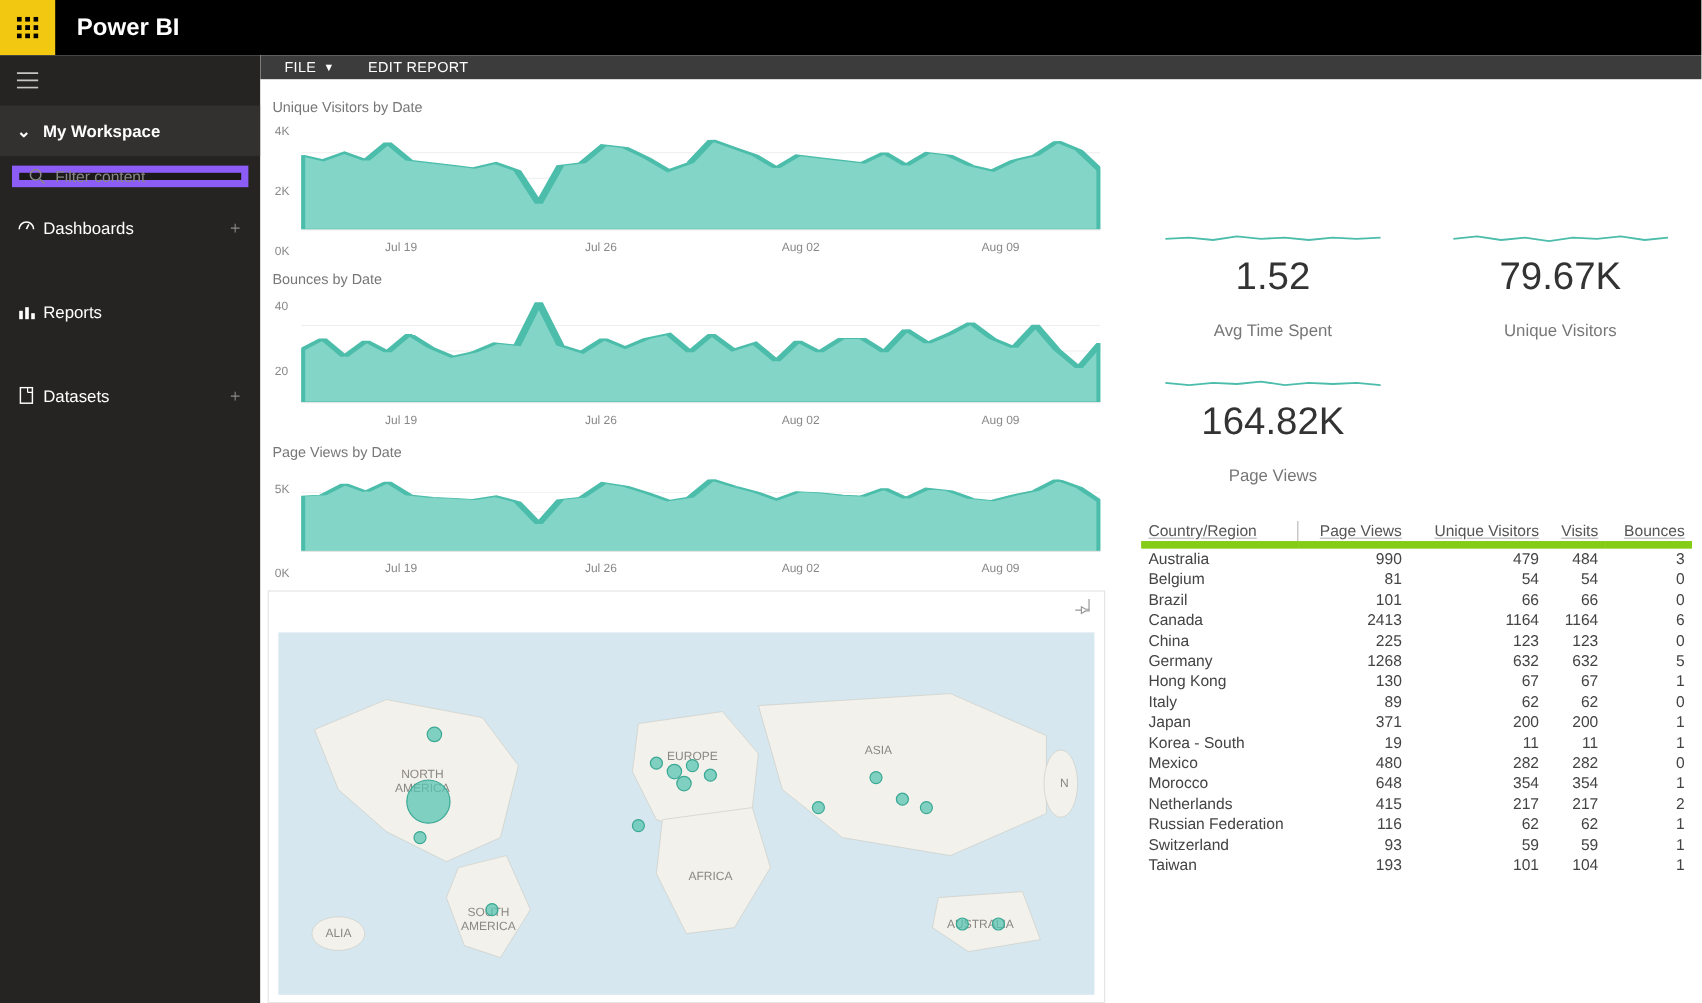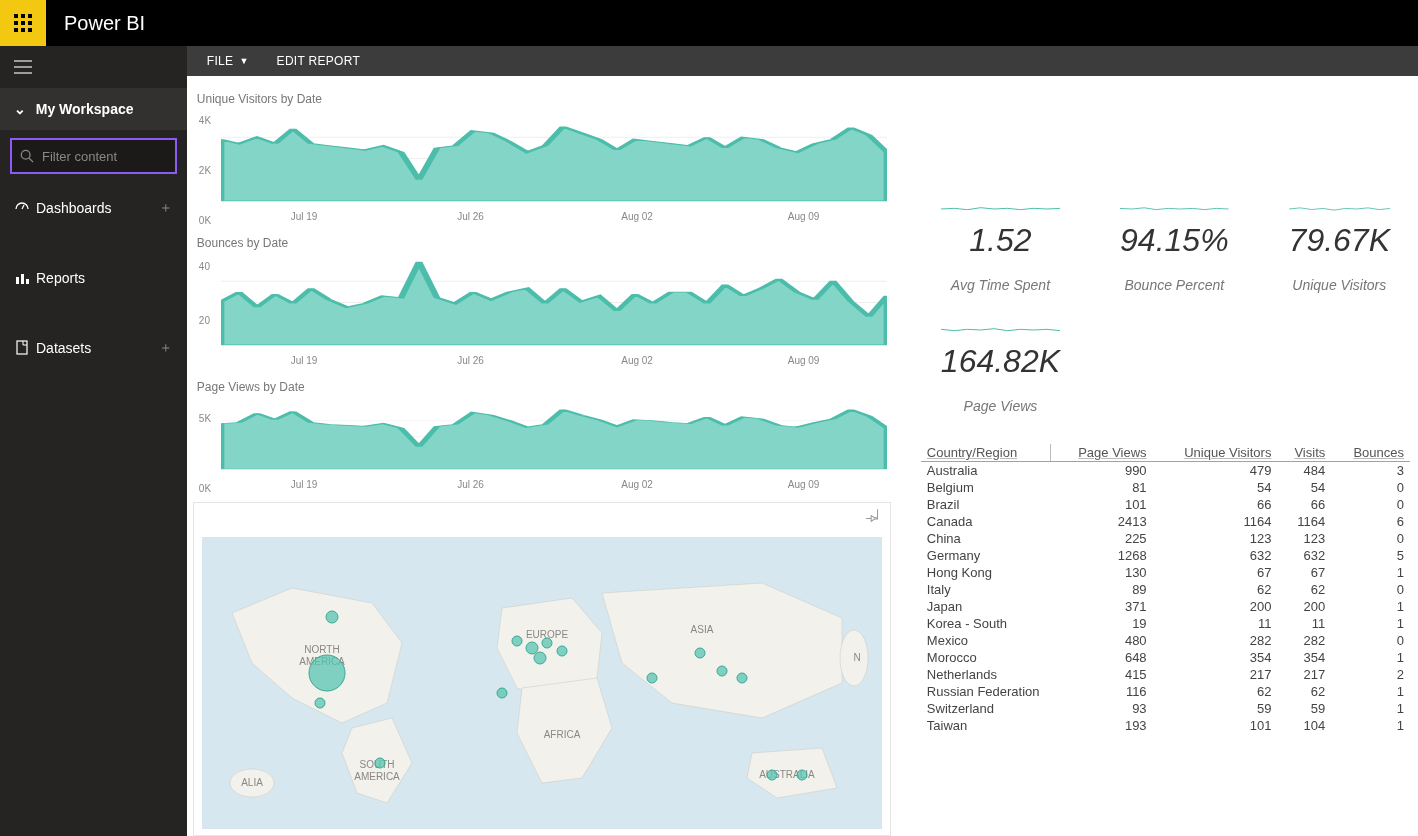--- a/index.html
+++ b/index.html
@@ -1,63 +1,63 @@
 <!DOCTYPE html>
 <html><head>
 <meta charset="utf-8">
 <style>
 * { box-sizing: border-box; margin: 0; padding: 0; }
 html, body { width: 1418px; height: 836px; font-family: "Segoe UI", Arial, sans-serif; overflow: hidden; }
 .topbar { height: 46px; background: #000; color: #fff; display: flex; align-items: center; }
 .waffle { width: 46px; height: 46px; background: #f2c811; display: flex; align-items: center; justify-content: center; }
 .waffle svg { width: 18px; height: 18px; }
-.brand { font-size: 20px; font-weight: 400; padding-left: 18px; }
+.brand { font-size: 20px; font-weight: 700; padding-left: 18px; }
 .body { display: flex; height: 790px; }
 .sidebar { width: 217px; background: #252423; color: #e1dfdd; display: flex; flex-direction: column; }
 .hamburger { height: 42px; display: flex; align-items: center; padding-left: 14px; color: #c8c6c4; }
 .workspace-row { height: 42px; background: #323130; display: flex; align-items: center; padding: 0 14px; font-size: 14px; font-weight: 600; color: #fff; }
 .workspace-row .chev { margin-right: 10px; }
 .search-wrap { padding: 8px 10px; }
-.search { height: 36px; border: 2px solid #8b5cf6; background: #1b1a19; display: flex; align-items: center; padding: 0 8px; color: #8a8886; font-size: 13px; }
+.search { height: 18px; border: 6px solid #8b5cf6; background: #1b1a19; display: flex; align-items: center; padding: 0 8px; color: #8a8886; font-size: 13px; }
 .search svg { margin-right: 8px; }
 .nav-item { height: 52px; display: flex; align-items: center; padding: 0 14px; color: #fff; font-size: 14px; }
 .nav-item .icon { width: 22px; display: flex; }
 .nav-item .plus { margin-left: auto; color: #8a8886; }
 .gap { height: 18px; }
 .main { flex: 1; display: flex; flex-direction: column; background: #fff; }
-.toolbar { height: 30px; background: #3c3c3c; display: flex; align-items: center; padding-left: 20px; }
+.toolbar { height: 20px; background: #3c3c3c; display: flex; align-items: center; padding-left: 20px; }
 .toolbar .menu { color: #fff; font-size: 12px; letter-spacing: 0.3px; margin-right: 28px; display: flex; align-items: center; }
 .toolbar .menu .tri { margin-left: 6px; font-size: 9px; }
 .canvas { flex: 1; display: flex; overflow: hidden; }
 .left-col { width: 710px; padding: 10px 6px 0 6px; display: flex; flex-direction: column; }
 .chart-title { font-size: 12px; color: #777; padding: 6px 4px 4px 4px; }
 .chart-box { position: relative; height: 120px; }
 .ylab { position: absolute; left: 6px; font-size: 10px; color: #888; transform: translateY(-50%); }
 .plot { position: absolute; left: 28px; right: 4px; top: 6px; bottom: 28px; border-bottom: 1px solid #e5e5e5; }
 .plot svg { width: 100%; height: 100%; display: block; }
 .plot .grid line { stroke: #eee; }
 .plot .area { fill: #83d6c7; stroke: #4bbdaa; stroke-width: 1; }
 .xaxis { position: absolute; left: 28px; right: 4px; bottom: 8px; display: flex; font-size: 10px; color: #888; }
 .xaxis span { flex: 1; text-align: center; }
 .map-card { margin-top: 4px; border: 1px solid #e5e5e5; position: relative; flex: 1; }
 .pin { position: absolute; right: 8px; top: 6px; color: #999; }
 .map-body { position: absolute; left: 8px; right: 8px; top: 34px; bottom: 6px; background: #d6e7ef; overflow: hidden; }
 .map-body svg { width: 100%; height: 100%; }
 .right-col { flex: 1; padding: 16px 8px 0 24px; display: flex; flex-direction: column; }
-.kpi-grid { display: grid; grid-template-columns: 1fr 1fr 1fr; gap: 30px 60px; padding: 110px 20px 30px 20px; font-style: italic; }
+.kpi-grid { display: grid; grid-template-columns: 1fr 1fr; gap: 30px 60px; padding: 110px 20px 30px 20px; }
 .kpi { text-align: center; }
 .spark { height: 14px; }
 .spark svg { width: 100%; height: 100%; }
 .spark path { stroke: #4bbdaa; stroke-width: 1.5; fill: none; }
 .kpi-val { font-size: 32px; font-weight: 400; color: #333; margin-top: 6px; }
 .kpi-lbl { font-size: 14px; color: #777; margin-top: 18px; }
 .table-wrap { flex: 1; overflow: hidden; font-size: 13px; }
 table { border-collapse: collapse; width: 100%; }
 th, td { padding: 1px 6px; white-space: nowrap; }
-th { text-align: right; color: #555; font-weight: 400; border-bottom: 1px solid #84cc16; text-decoration: underline; text-decoration-color: #bbb; }
+th { text-align: right; color: #555; font-weight: 400; border-bottom: 6px solid #84cc16; text-decoration: underline; text-decoration-color: #bbb; }
 th.country, td.country { text-align: left; width: 130px; }
 th.country { border-right: 1px solid #bbb; }
 td { color: #444; }
 td.num { text-align: right; }
 </style>
 </head>
 <body>
 
 <div class="topbar">
   <div class="waffle">
@@ -275,27 +275,20 @@
         <div class="kpi-grid">
           <div class="kpi">
             <div class="spark"><svg viewBox="0 0 180 14">
                   <path d="M0 7 L20 6 L40 8 L60 5 L80 7 L100 6 L120 8 L140 6 L160 7 L180 6"></path>
                 </svg></div>
             <div class="kpi-val">1.52</div>
             <div class="kpi-lbl">Avg Time Spent</div>
           </div>
           <div class="kpi">
             <div class="spark"><svg viewBox="0 0 180 14">
-                  <path d="M0 6 L20 7 L40 5 L60 8 L80 6 L100 7 L120 6 L140 8 L160 6 L180 7"></path>
-                </svg></div>
-            <div class="kpi-val">94.15%</div>
-            <div class="kpi-lbl">Bounce Percent</div>
-          </div>
-          <div class="kpi">
-            <div class="spark"><svg viewBox="0 0 180 14">
                   <path d="M0 7 L20 5 L40 8 L60 6 L80 9 L100 6 L120 7 L140 5 L160 8 L180 6"></path>
                 </svg></div>
             <div class="kpi-val">79.67K</div>
             <div class="kpi-lbl">Unique Visitors</div>
           </div>
           <div class="kpi">
             <div class="spark"><svg viewBox="0 0 180 14">
                   <path d="M0 6 L20 8 L40 6 L60 7 L80 5 L100 8 L120 6 L140 7 L160 6 L180 8"></path>
                 </svg></div>
             <div class="kpi-val">164.82K</div>

